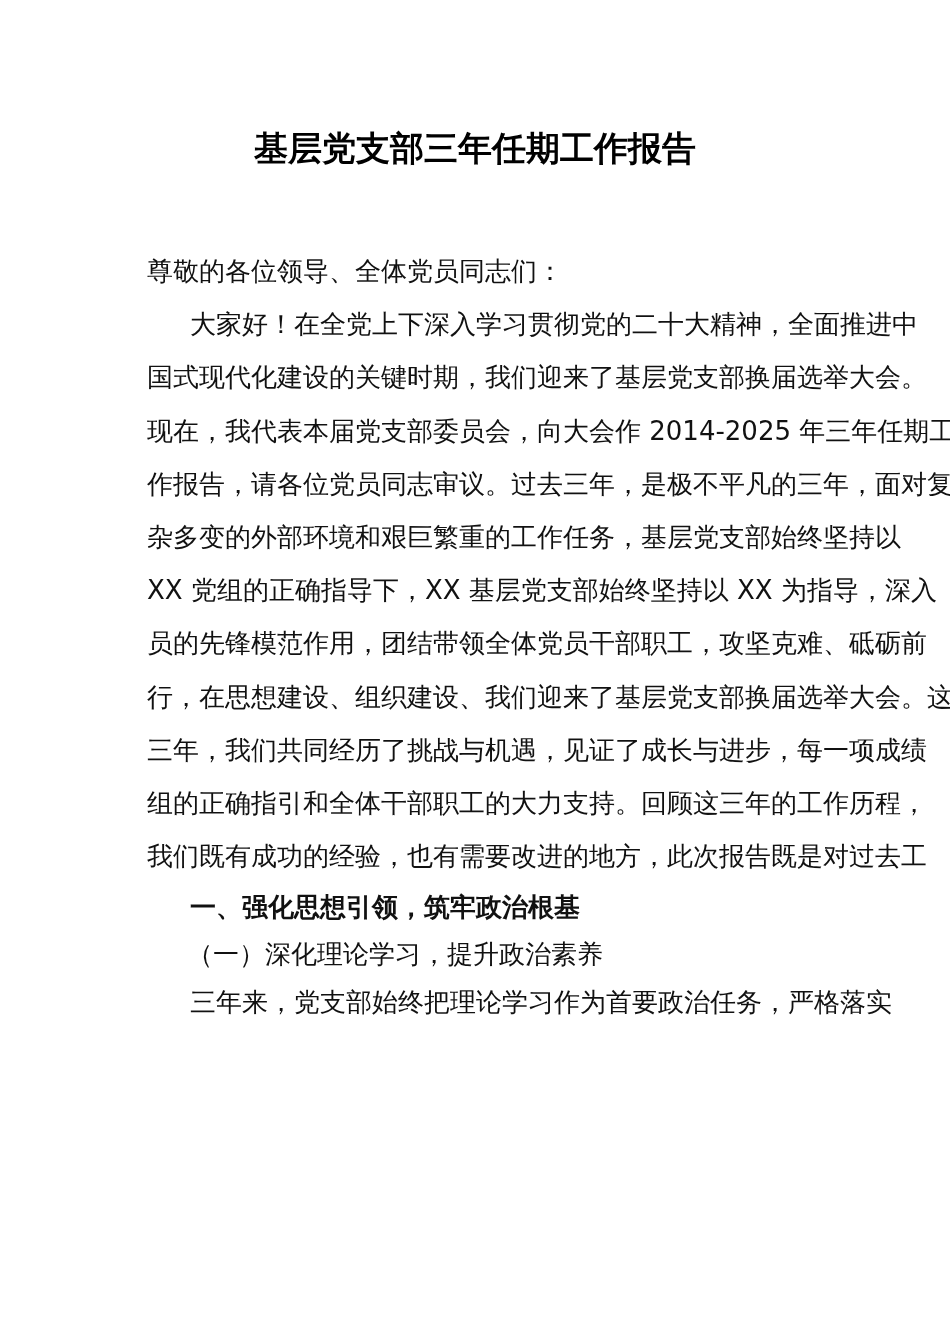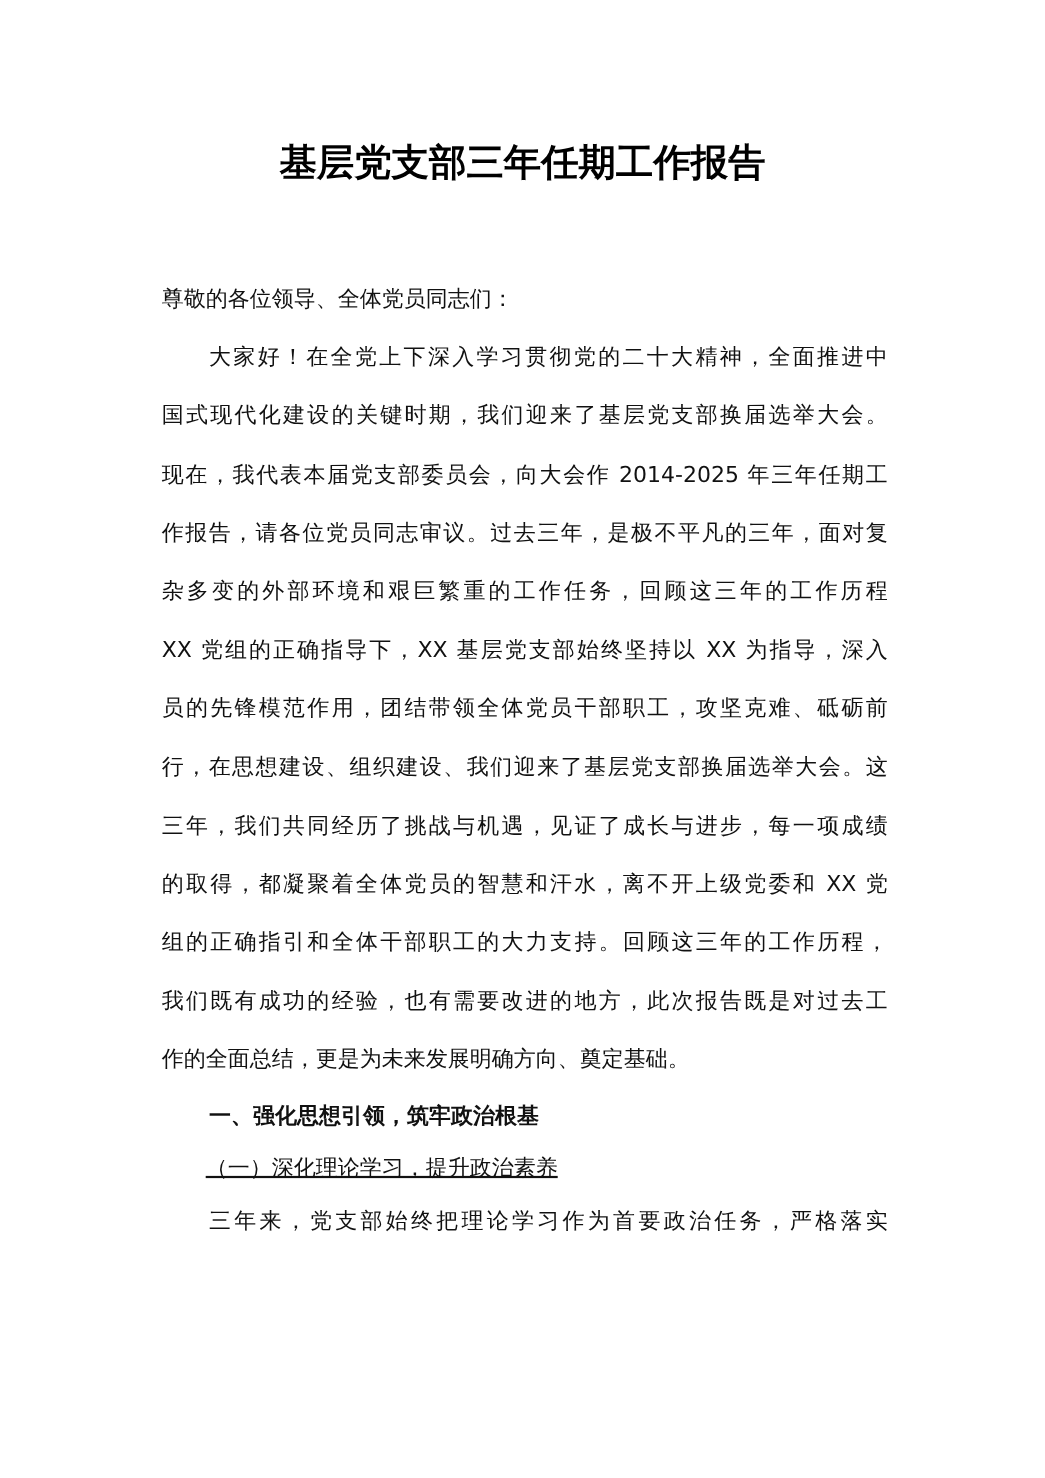--- a/index.html
+++ b/index.html
@@ -34,21 +34,21 @@
       line-height: 48px;
       letter-spacing: 0px;
       color: #000;
     }
     .body-text {
       position: absolute;
       left: 147px;
       top: 251px;
       width: 660px;
       font-family: "DejaVu Sans", "Liberation Sans", sans-serif;
-      font-size: 20px;
+      font-size: 26px;
       color: #111;
     }
     .line {
       height: 53.2px;
       line-height: 40px;
       white-space: nowrap;
       text-align: justify;
       text-align-last: justify;
       overflow: visible;
     }
@@ -63,48 +63,45 @@
       padding-left: 43px;
       text-align-last: left;
       height: 45px;
       line-height: 36px;
     }
     .heading2 {
       padding-left: 40px;
       text-align-last: left;
       height: 48px;
       line-height: 40px;
-      text-decoration: underline;
     }
   </style>
 </head>
 <body>
 
 <div class="page">
 
   <div class="title">基层党支部三年任期工作报告</div>
 
   <div class="body-text">
 
     <div class="line last">尊敬的各位领导、全体党员同志们：</div>
 
     <div>
       <div class="line indent">大家好！在全党上下深入学习贯彻党的二十大精神，全面推进中</div>
       <div class="line">国式现代化建设的关键时期，我们迎来了基层党支部换届选举大会。</div>
       <div class="line">现在，我代表本届党支部委员会，向大会作 2014-2025 年三年任期工</div>
       <div class="line">作报告，请各位党员同志审议。过去三年，是极不平凡的三年，面对复</div>
-      <div class="line">杂多变的外部环境和艰巨繁重的工作任务，回顾这三年的工作历程</div>
+      <div class="line">杂多变的外部环境和艰巨繁重的工作任务，基层党支部始终坚持以</div>
       <div class="line">XX 党组的正确指导下，XX 基层党支部始终坚持以 XX 为指导，深入</div>
       <div class="line">员的先锋模范作用，团结带领全体党员干部职工，攻坚克难、砥砺前</div>
       <div class="line">行，在思想建设、组织建设、我们迎来了基层党支部换届选举大会。这</div>
       <div class="line">三年，我们共同经历了挑战与机遇，见证了成长与进步，每一项成绩</div>
-      <div class="line">的取得，都凝聚着全体党员的智慧和汗水，离不开上级党委和 XX 党</div>
       <div class="line">组的正确指引和全体干部职工的大力支持。回顾这三年的工作历程，</div>
       <div class="line">我们既有成功的经验，也有需要改进的地方，此次报告既是对过去工</div>
-      <div class="line last">作的全面总结，更是为未来发展明确方向、奠定基础。</div>
     </div>
 
     <div class="line heading1">一、强化思想引领，筑牢政治根基</div>
 
     <div class="line heading2">（一）深化理论学习，提升政治素养</div>
 
     <div>
       <div class="line indent">三年来，党支部始终把理论学习作为首要政治任务，严格落实</div>
     </div>
 

